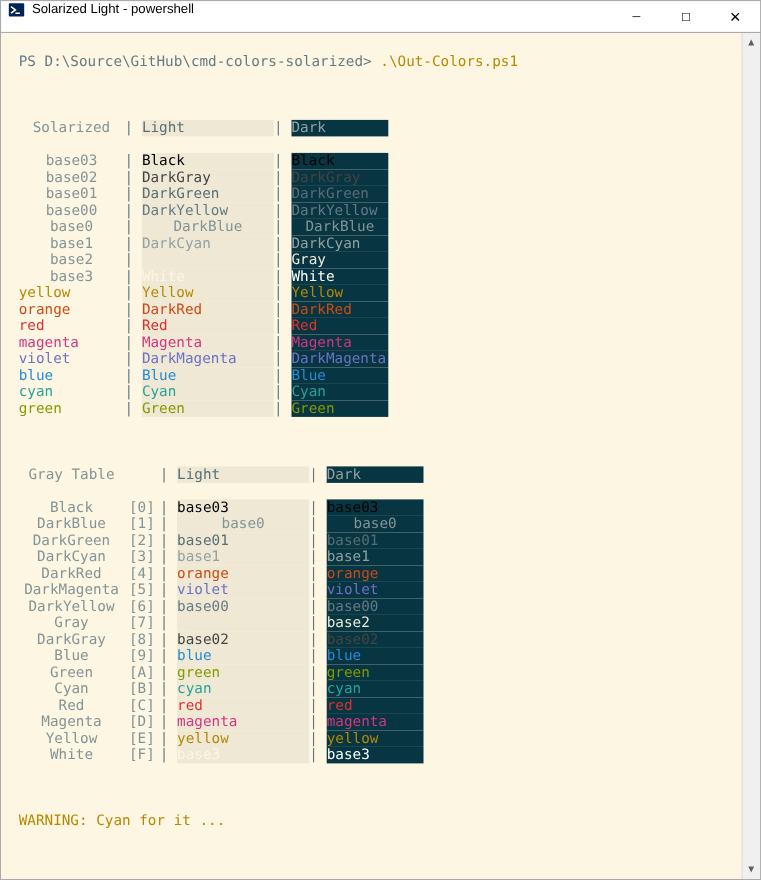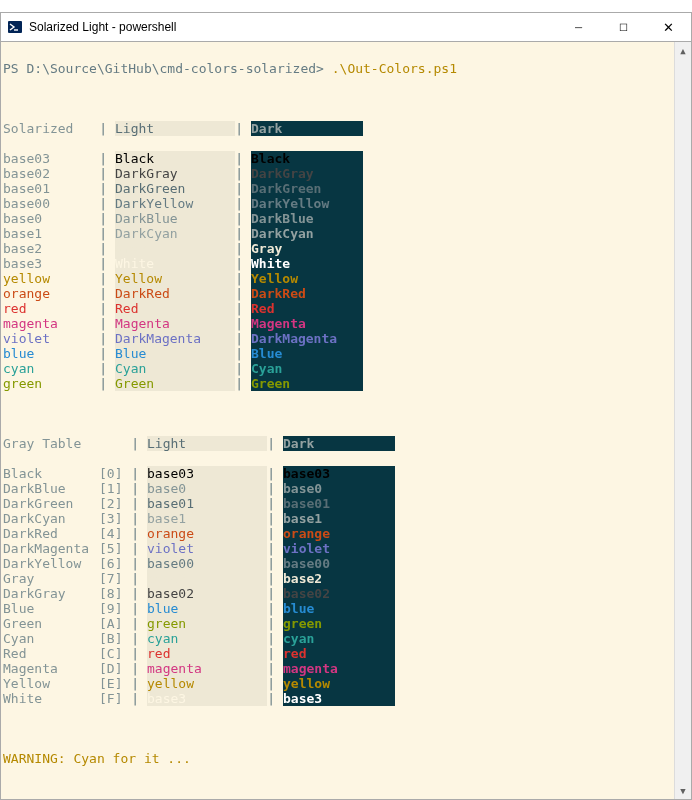--- a/index.html
+++ b/index.html
@@ -11,26 +11,24 @@
     height: 800px;
     overflow: hidden;
     display: flex;
     flex-direction: column;
   }
   .titlebar {
     height: 30px;
     background: #fff;
     border: 1px solid #aaa;
     display: flex;
-    align-items: center;
     padding-left: 6px;
     font-family: 'Segoe UI', Arial, sans-serif;
     font-size: 12px;
     color: #000;
-    margin-top: 12px;
   }
   .titlebar .icon {
     width: 16px; height: 16px; margin-right: 6px;
     display:flex;align-items:center;justify-content:center;
   }
   .titlebar .spacer { flex: 1; }
   .win-btn {
     width: 45px; height: 29px;
     display: flex; align-items: center; justify-content: center;
     font-family: 'Segoe UI Symbol', sans-serif;
@@ -41,41 +39,41 @@
   .terminal-wrap {
     flex: 1;
     display: flex;
     border: 1px solid #aaa;
     border-top: none;
     overflow: hidden;
   }
   .terminal {
     flex: 1;
     background: #fdf6e3;
-    padding: 4px 2px;
+    padding: 4px 16px;
     line-height: 15px;
     white-space: pre;
     overflow: hidden;
   }
   .scrollbar {
     width: 17px;
     background: #f0f0f0;
     border-left: 1px solid #dcdcdc;
     display: flex;
     flex-direction: column;
   }
   .scroll-arrow {
     height: 17px;
     display:flex;align-items:center;justify-content:center;
     color:#606060;font-size:9px;
   }
   .scroll-track { flex:1; }
   .c-base01  { color:#586e75; }
   .c-base00  { color:#657b83; }
-  .c-base0   { color:#839496; }
+  .c-base0   { color:#839496;text-align:center; }
   .c-base1   { color:#93a1a1; }
   .c-base2   { color:#eee8d5; }
   .c-base3   { color:#fdf6e3; }
   .c-yellow  { color:#b58900; }
   .c-orange  { color:#cb4b16; }
   .c-red     { color:#dc322f; }
   .c-magenta { color:#d33682; }
   .c-violet  { color:#6c71c4; }
   .c-blue    { color:#268bd2; }
   .c-cyan    { color:#2aa198; }
@@ -86,21 +84,21 @@
 
   .bg-base2 { background:#eee8d5; }
   .bg-base02{ background:#073642; }
 
   .row { display:block; height:15px; }
   .cell { display:inline-block; }
   .w-name { width: 96px; } 
   .w-idx  { width: 32px; }
   .bar { display:inline-block; width:16px; color:#657b83; text-align:center;}
   .col-light { display:inline-block; width:120px; }
-  .col-dark  { display:inline-block; width:112px;font-weight:bold; }
+  .col-dark  { display:inline-block; width:88px; }
   .prompt-path { color:#657b83; }
 </style>
 </head>
 <body>
 
 <div class="titlebar">
   <span class="icon">
     <svg width="16" height="16" viewBox="0 0 16 16">
         <rect x="1" y="2" width="14" height="12" rx="1" fill="#012456"></rect>
         <path d="M3 5 L7 8 L3 11" stroke="#fff" stroke-width="1.4" fill="none"></path>

